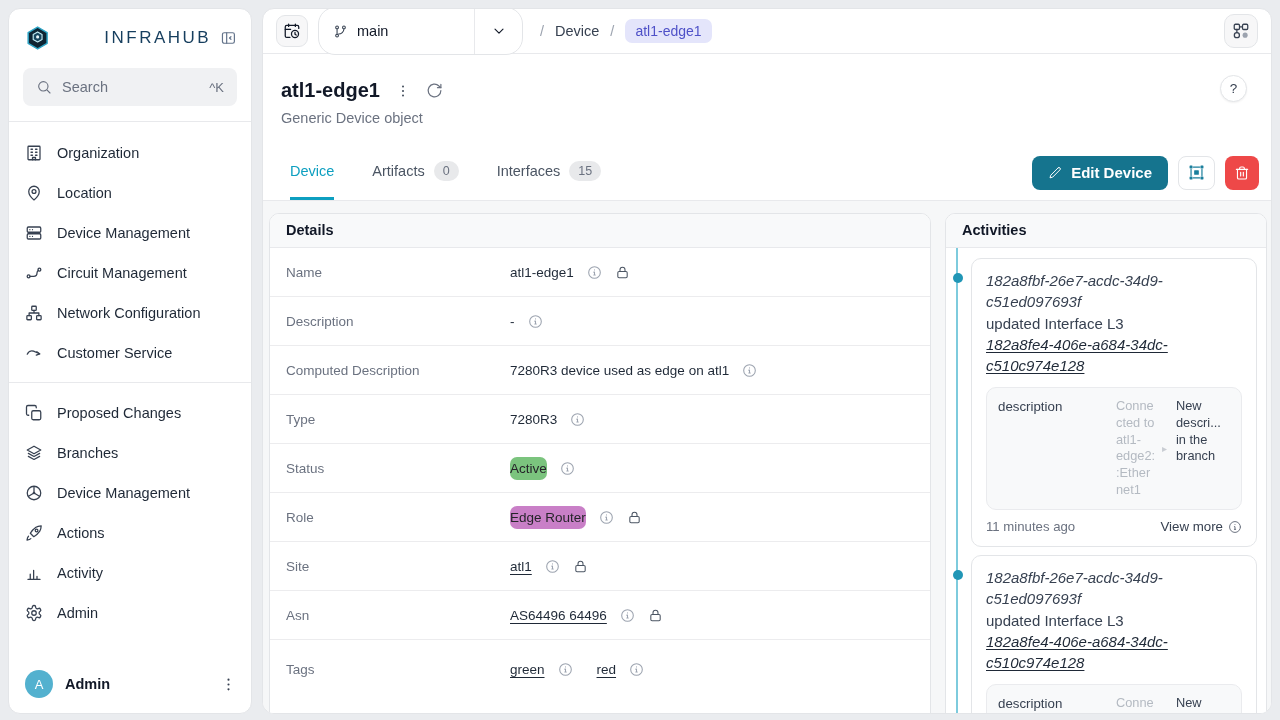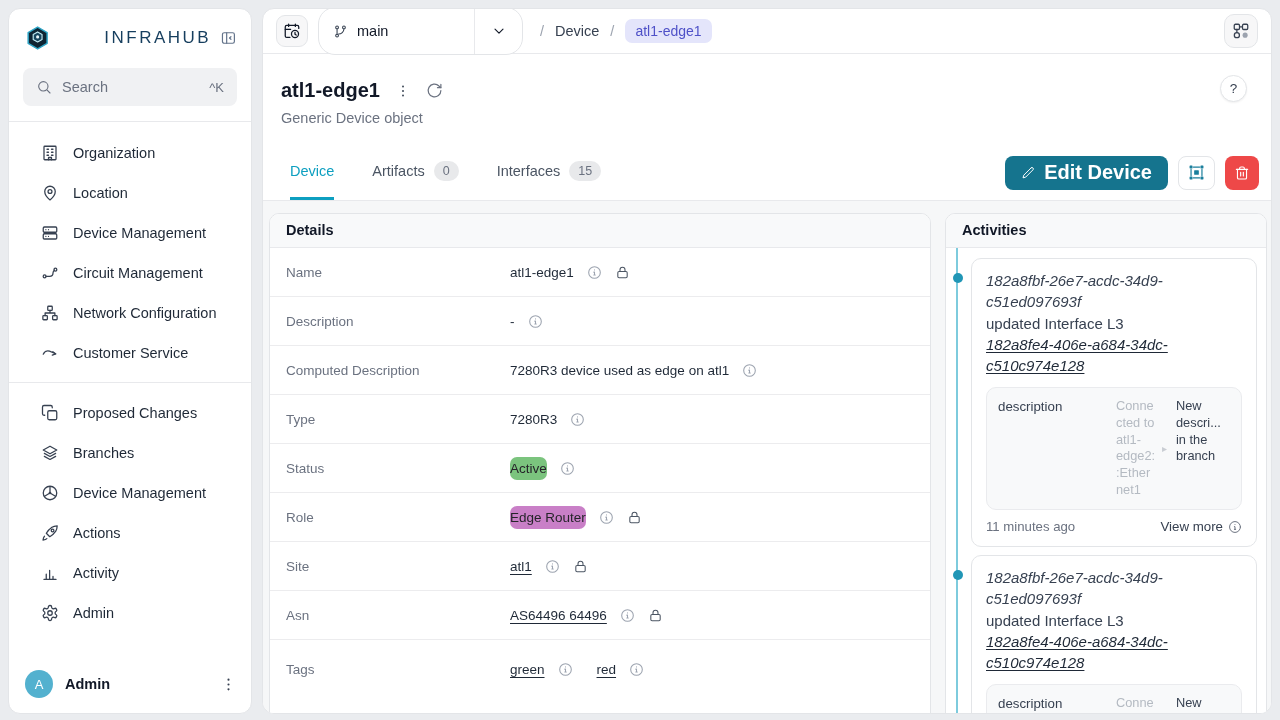--- a/index.html
+++ b/index.html
@@ -24,21 +24,21 @@
   .brand-text { font-size:17px; font-weight:400; letter-spacing:2.5px; color:#163e5e;margin-left:45px; }
   .collapse-btn { margin-left:auto; width:20px; height:20px; color:#64748b; cursor:pointer; }
   .search-box {
     margin:15px 14px 0; background:#f0f1f3; border-radius:8px; height:38px;
     display:flex; align-items:center; gap:10px; padding:0 13px; color:#6b7280; font-size:14.5px; cursor:pointer;
   }
   .search-icon { width:16px; height:16px; color:#6b7280; }
   .search-shortcut { margin-left:auto; font-size:13px; color:#6b7280; }
   .side-divider { height:1px; background:#e8e9ec; margin-top:15px; }
   .side-divider.mid { margin-top:9px; }
-  .nav-list { padding:11px 16px 0; }
+  .nav-list { padding:11px 0 0; }
   .nav-list.second { padding-top:10px; }
   .nav-item {
     display:flex; align-items:center; gap:14px; height:40px; padding:0 16px;
     border-radius:8px; font-size:14.5px; color:#1f2937; cursor:pointer;
   }
   .nav-item .nav-ic { width:18px; height:18px; color:#374151; flex-shrink:0; }
   .user-row { margin-top:auto; display:flex; align-items:center; gap:12px; padding:12px 14px 15px 16px; }
   .avatar {
     width:28px; height:28px; border-radius:50%; background:#53b1cf; color:#fff;
     font-size:13px; display:grid; place-items:center;
@@ -83,21 +83,21 @@
     font-size:13.5px; color:#374151; display:grid; place-items:center; cursor:pointer;
   }
 
   
   .tabs-row { display:flex; align-items:stretch; padding:0 12px 0 27px; border-bottom:1px solid #e8e9ec; height:56px; min-height:56px; }
   .tabs { display:flex; gap:38px; }
   .tab { display:flex; align-items:center; gap:9px; font-size:14.5px; color:#4b5563; border-bottom:3px solid transparent; cursor:pointer; }
   .tab.tab-active { color:#0d9fc0; border-bottom-color:#0d9fc0; }
   .tab-badge { background:#e8e9eb; color:#6b7280; font-size:12.5px; padding:3px 9px; border-radius:999px; }
   .tab-actions { margin-left:auto; display:flex; align-items:center; gap:10px; align-self:center; }
-  .btn-edit { height:34px; padding:0 16px; background:#15748e; color:#fff; border-radius:8px; display:flex; align-items:center; gap:9px; font-size:20px; font-weight:700; cursor:pointer; border:none; }
+  .btn-edit { height:34px; padding:0 16px; background:#15748e; color:#fff; border-radius:8px; display:flex; align-items:center; gap:9px; font-size:15px; font-weight:700; cursor:pointer; border:none; }
   .btn-edit .ic { width:14px; height:14px; }
   .btn-group { width:37px; height:34px; background:#fff; border:1px solid #e3e5e8; border-radius:8px; display:grid; place-items:center; color:#1b7f9c; cursor:pointer; }
   .btn-group .ic { width:17px; height:17px; stroke-width:1.4; }
   .btn-delete { width:34px; height:34px; background:#ee4848; border:none; border-radius:8px; display:grid; place-items:center; color:#fff; cursor:pointer; }
   .btn-delete .ic { width:16px; height:16px; }
 
   
   .content { flex:1; background:#f6f7f8; padding:12px 4px 0 6px; display:flex; gap:14px; overflow:hidden; }
   .panel { background:#fff; border:1px solid #e3e5e8; border-radius:10px; display:flex; flex-direction:column; margin-bottom:-20px; overflow:hidden; }
   .details-panel { flex:1; }

